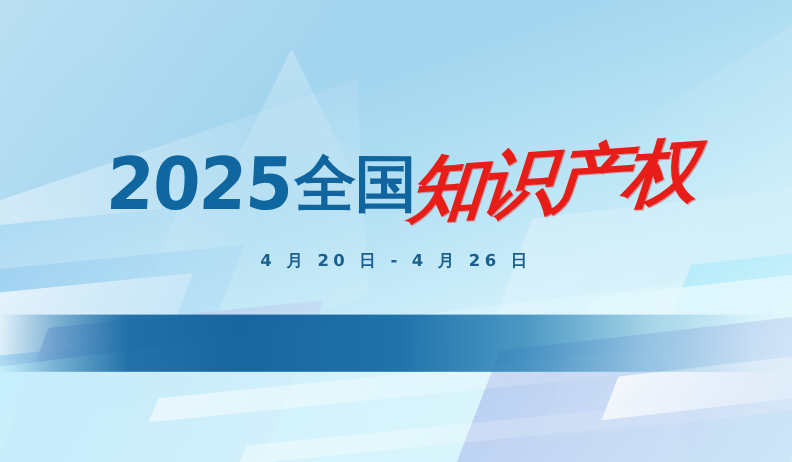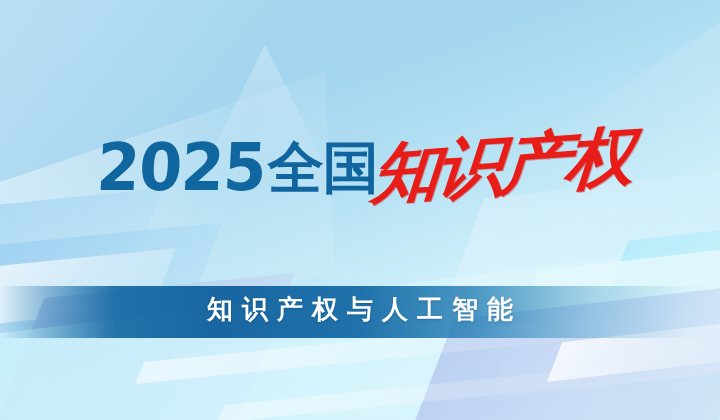--- a/index.html
+++ b/index.html
@@ -261,17 +261,17 @@
     <div class="shape s-streak1"></div>
     <div class="shape s-streak2"></div>
   </div>
 
   <div class="headline">
     <span class="hl-year">2025</span>
     <span class="hl-quanguo">全国</span>
     <span class="hl-red">知识产权</span>
   </div>
 
+  <div class="date-row">4 月 20 日  -  4 月 26 日</div>
 
   <div class="theme-bar"></div>
-  <div class="theme-text">知识产权与人工智能</div>
 
 </div>
 
 </body></html>

